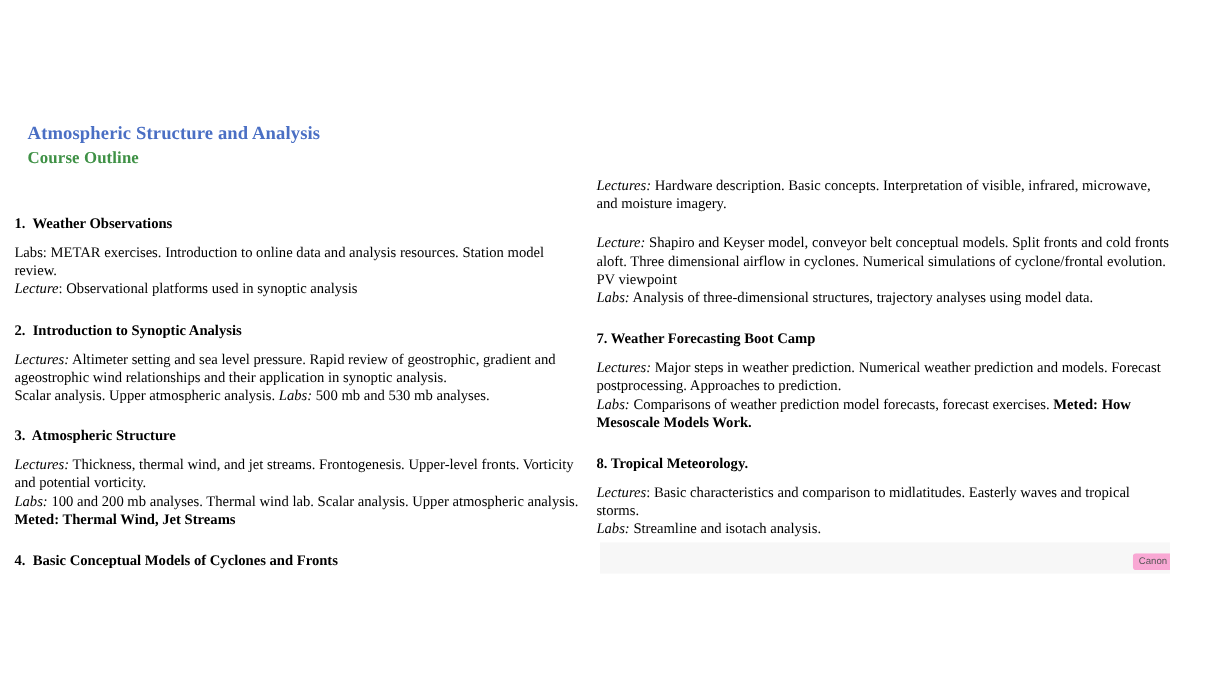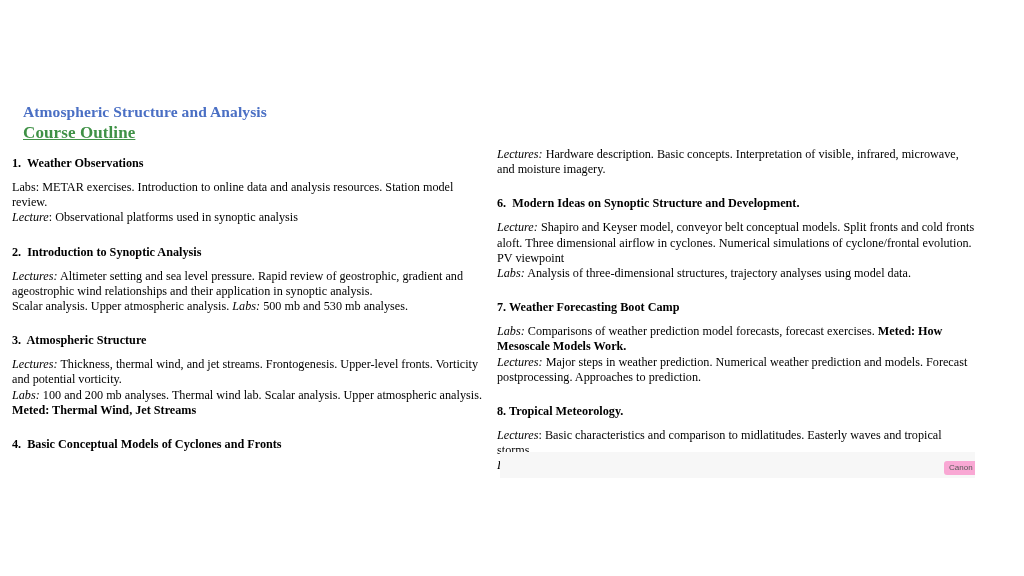--- a/index.html
+++ b/index.html
@@ -32,36 +32,36 @@
     margin-left: 23px;
   }
   .doc-title {
     font-size: 15.5px;
     font-weight: bold;
     color: #4a6fc4;
     line-height: 20px;
     letter-spacing: 0.1px;
   }
   .doc-subtitle {
-    font-size: 17px;
+    font-size: 14px;
     font-weight: bold;
     color: #3f9146;
     line-height: 22px;
     letter-spacing: 0.1px;
-    text-decoration: underline;
   }
 
   
   .col {
     position: absolute;
     top: 155px;
   }
   .col-left {
     left: 12px;
     width: 470px;
+    margin-top: 23px;
   }
   .col-right {
     left: 497px;
     width: 478px;
     top: 147px;
   }
 
   .section {
     margin-bottom: 2px;
   }
@@ -158,31 +158,30 @@
         <div class="sec-head">4.  Basic Conceptual Models of Cyclones and Fronts</div>
       </div>
     </div>
   <div class="col col-right" id="col-right">
       <div class="section">
         <div class="sec-body">
           <p><span class="lbl">Lectures:</span><span>  </span><span>Hardware description.  Basic concepts.  Interpretation of visible, infrared, microwave, and moisture imagery.</span></p>
         </div>
       </div>
       <div class="section">
-        <div class="sec-head">6.  Modern Ideas on Synoptic Structure and Development.</div>
         <div class="sec-body">
           <p><span class="lbl">Lecture:</span><span>  </span><span>Shapiro and Keyser model, conveyor belt conceptual models.  Split fronts and cold fronts aloft.  Three dimensional airflow in cyclones.  Numerical simulations of cyclone/frontal evolution. PV viewpoint</span></p>
           <p><span class="lbl">Labs:</span><span> </span><span>Analysis of three-dimensional structures, trajectory analyses using model data.</span></p>
         </div>
       </div>
       <div class="section">
         <div class="sec-head">7. Weather Forecasting Boot Camp</div>
         <div class="sec-body">
+          <p><span class="lbl">Lectures:</span><span>  </span><span>Major steps in weather prediction.  Numerical weather prediction and models. Forecast postprocessing.  Approaches to prediction.</span></p>
           <p><span class="lbl">Labs:</span><span>  </span><span>Comparisons of weather prediction model forecasts, forecast exercises.  </span><span class="bold">Meted:  How Mesoscale Models Work.</span></p>
-          <p><span class="lbl">Lectures:</span><span>  </span><span>Major steps in weather prediction.  Numerical weather prediction and models. Forecast postprocessing.  Approaches to prediction.</span></p>
         </div>
       </div>
       <div class="section">
         <div class="sec-head">8. Tropical Meteorology.</div>
         <div class="sec-body">
           <p><span class="lbl">Lectures</span><span>: </span><span>Basic characteristics and comparison to midlatitudes. Easterly waves and tropical storms.</span></p>
           <p><span class="lbl">Labs:</span><span> </span><span>Streamline and isotach analysis.</span></p>
         </div>
       </div>
     </div>

